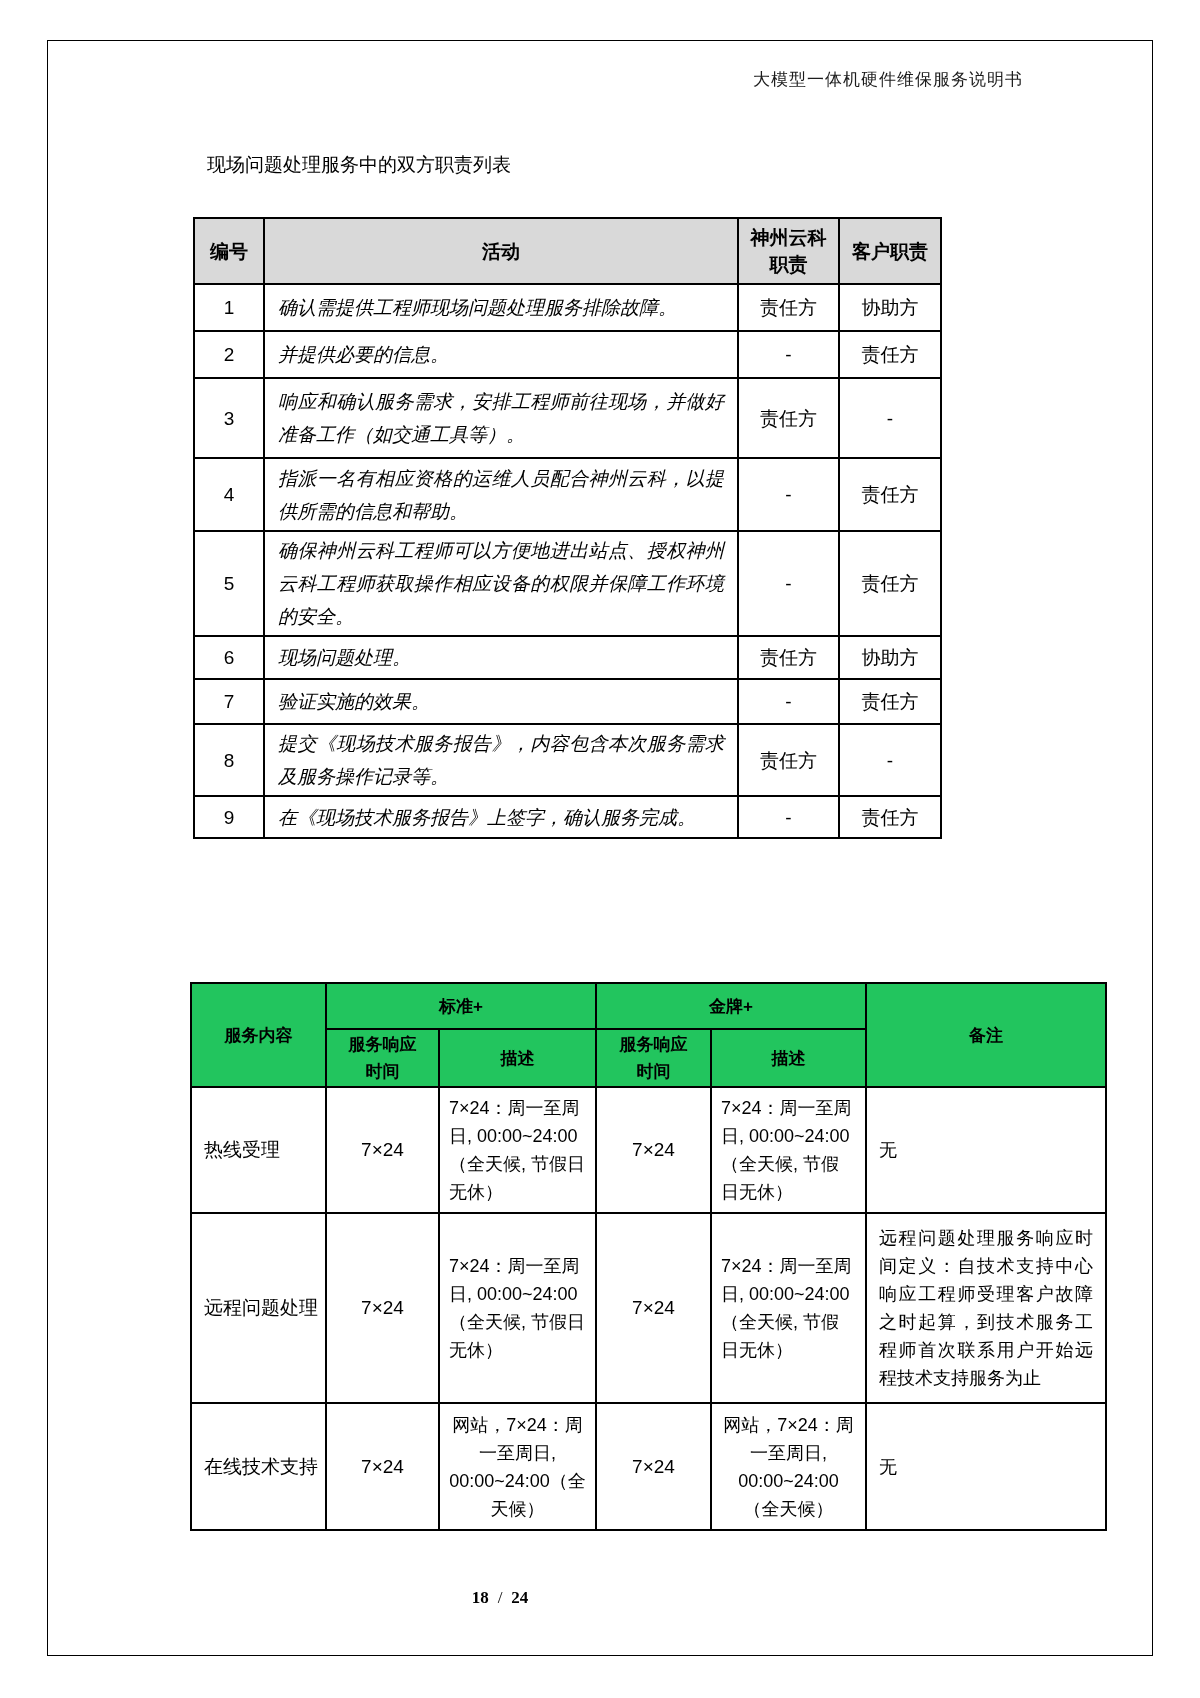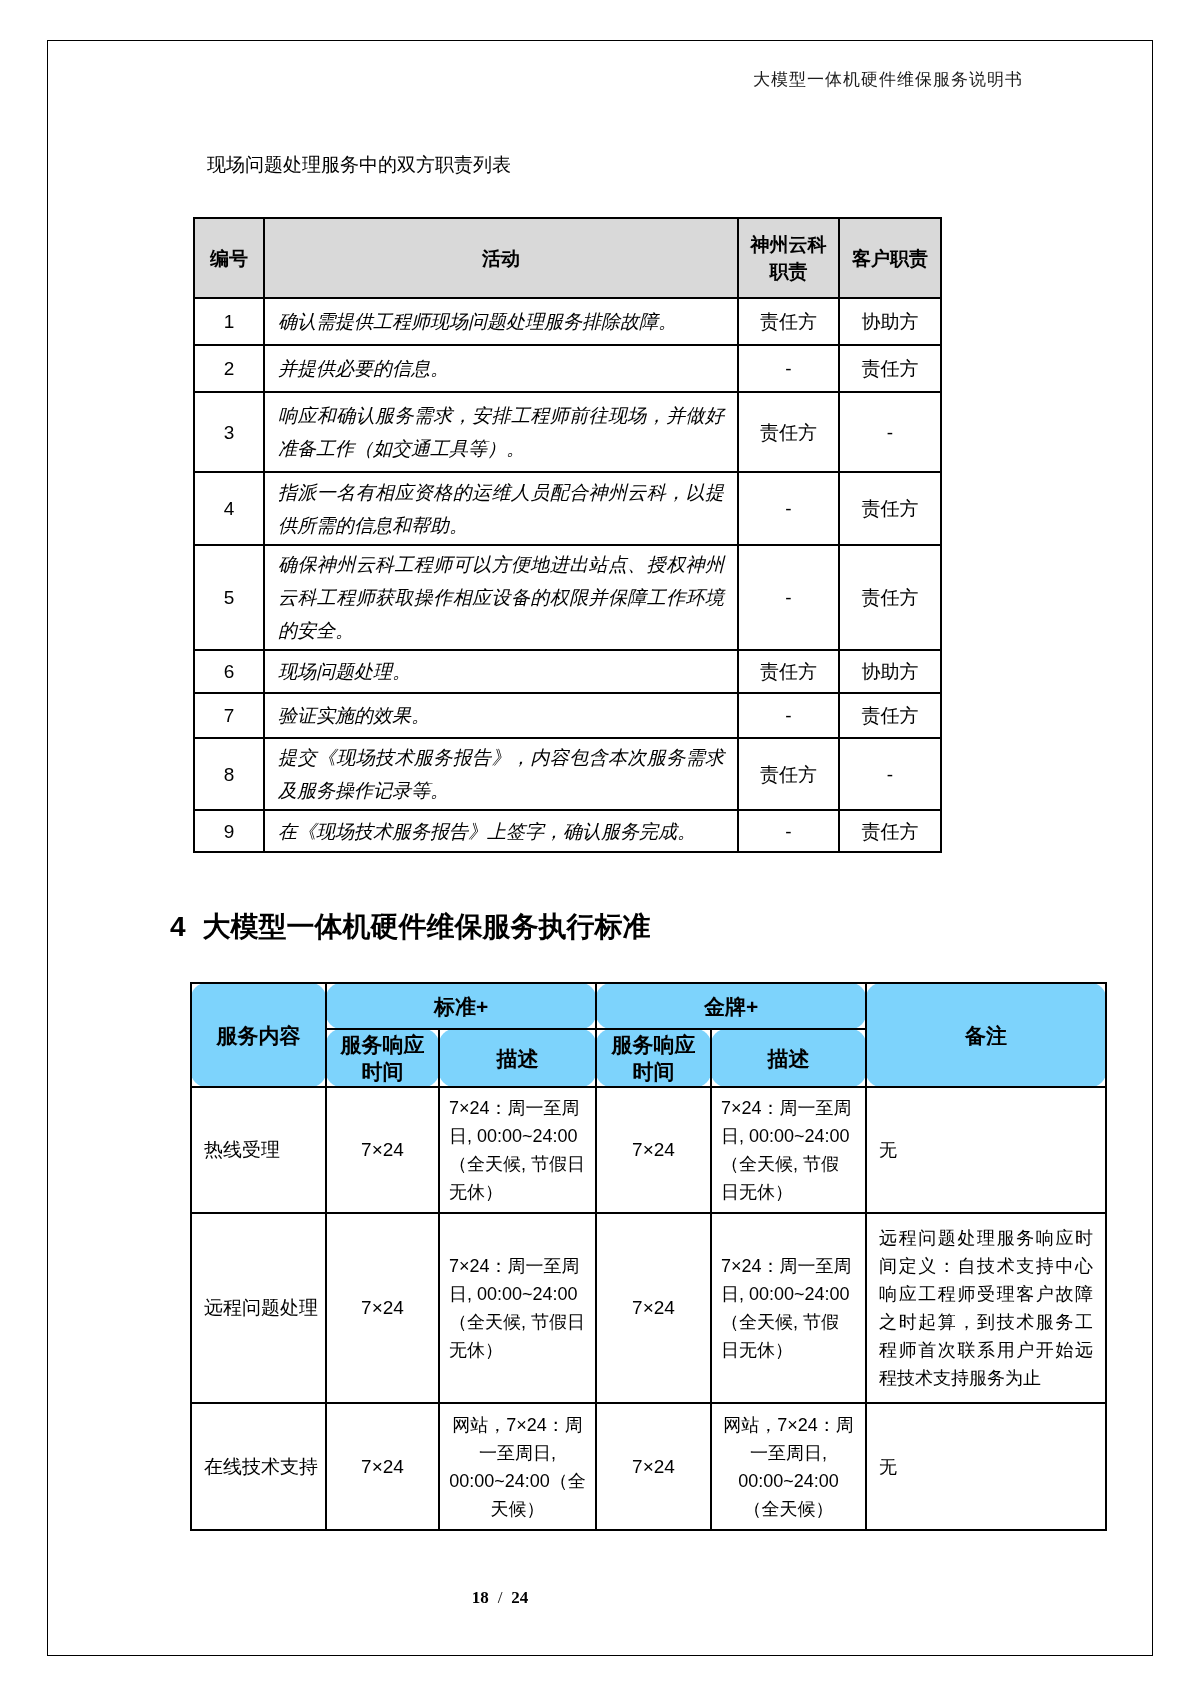--- a/index.html
+++ b/index.html
@@ -30,21 +30,21 @@
   .t1 .cell-role { text-align:center; }
   
   .section-heading {
     position:absolute; left:170px; top:908px; font-size:28px; font-weight:700;
     line-height:38px; color:#000; white-space:nowrap;
   }
   .section-heading .num { margin-right:17px; }
   
   .t2 { position:absolute; left:190px; top:982px; width:915px; }
   .t2 th, .t2 td { border:2px solid #000; vertical-align:middle; overflow:hidden; }
-  .t2 thead th { background:#7dd3fc; font-weight:700; font-size:21px; line-height:27px;border-radius:15px; }
+  .t2 thead th { background:#22c55e; font-weight:700; font-size:17px; line-height:27px; }
   .t2 td { font-size:19px;margin-left:24px; }
   .t2 .cell-service { text-align:left; padding:4px 4px 4px 12px; }
   .t2 .cell-time { text-align:center; }
   .t2 .cell-desc { font-size:18px; line-height:28px; text-align:left; padding:6px 9px; }
   .t2 .cell-desc.centered { text-align:center; }
   .t2 .cell-remark { font-size:18px; line-height:28px; text-align:justify; padding:8px 12px; }
   .t2 .hdr-2line { display:block; }
   
   .footer {
     position:absolute; top:1588px; left:0; width:1000px; text-align:center;
@@ -63,21 +63,21 @@
   <div class="caption">现场问题处理服务中的双方职责列表</div>
 
   <table class="t1">
     <colgroup>
         <col style="width:70px">
         <col style="width:474px">
         <col style="width:101px">
         <col style="width:102px">
       </colgroup>
     <thead>
-      <tr style="height:80px">
+      <tr style="height:66px">
         <th>编号</th>
         <th>活动</th>
         <th>
           <span class="hdr-2line" style="display:block">神州云科</span>
           <span class="hdr-2line" style="display:block">职责</span>
         </th>
         <th>客户职责</th>
       </tr>
     </thead>
     <tbody>
@@ -131,23 +131,20 @@
       </tr>
       <tr style="height:42px">
         <td class="cell-no">9</td>
         <td class="cell-activity">在《现场技术服务报告》上签字，确认服务完成。</td>
         <td class="cell-role">-</td>
         <td class="cell-role">责任方</td>
       </tr>
     </tbody>
   </table>
 
-  <div class="section-heading">
-    <span class="num">4</span><span>大模型一体机硬件维保服务执行标准</span>
-  </div>
 
   <table class="t2">
     <colgroup>
         <col style="width:135px">
         <col style="width:113px">
         <col style="width:157px">
         <col style="width:115px">
         <col style="width:155px">
         <col style="width:240px">
       </colgroup>

